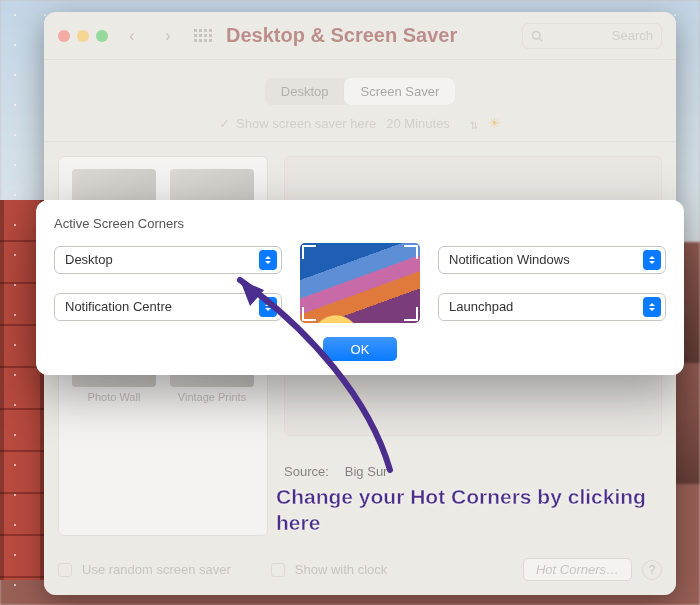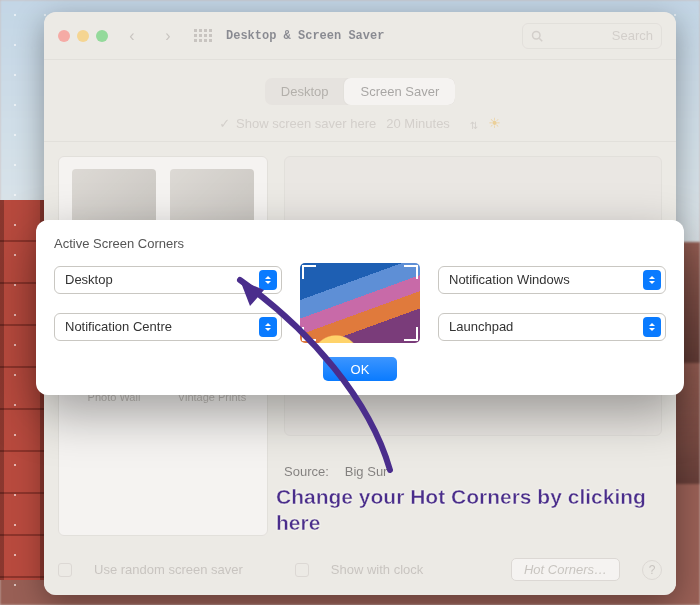--- a/index.html
+++ b/index.html
@@ -36,49 +36,49 @@
   .toolbar {
     height:48px; display:flex; align-items:center; gap:12px; padding:0 14px;
     border-bottom:1px solid #d6d4cf;
   }
   .traffic { display:flex; gap:7px; }
   .tl { width:12px; height:12px; border-radius:50%; }
   .tl.r{background:#ff5f57;} .tl.y{background:#febc2e;} .tl.g{background:#28c840;}
   .navbtn { width:24px; height:24px; display:flex; align-items:center; justify-content:center; color:#9b9892; font-size:16px;}
   .apps { width:22px; height:22px; display:grid; grid-template-columns:repeat(4,3px); grid-auto-rows:3px; gap:2px; align-content:center; justify-content:center;}
   .apps span{background:#9b9892;}
-  .title { font-weight:600; color:#0f172a; font-size:12px;font-family:Liberation Mono, monospace; }
+  .title { font-weight:600; color:#7f1d1d; font-size:20px; }
   .search { margin-left:auto; display:flex; align-items:center; gap:6px; width:140px; height:26px; border:1px solid #d6d4cf; border-radius:6px; padding:0 8px; color:#b3b0aa; font-size:13px;justify-content:space-between;}
   .search svg{width:12px;height:12px;}
 
   .seg { display:flex; margin:18px auto 10px; background:#dedcd7; border-radius:7px; overflow:hidden; width:fit-content;}
   .seg div{ padding:6px 16px; font-size:13px; color:#6d6a64;}
   .seg .on{ background:#fff; border-radius:7px; box-shadow:0 0 0 1px #d6d4cf; color:#555;}
 
   .afterrow{ display:flex; justify-content:center; gap:10px; align-items:center; color:#b3b0aa; font-size:13px; padding-bottom:10px; border-bottom:1px solid #d6d4cf;}
   .check::before{content:"✓"; margin-right:6px;}
   .stepper{ display:flex; align-items:flex-end; gap:20px;}
   .stepper .caret{font-size:10px;}
   .sun{ color:#e8b13c; font-size:14px;}
 
   .body { display:flex; gap:16px; padding:14px; }
   .thumbs { width:210px; height:380px; border:1px solid #d6d4cf; border-radius:6px; background:#fff; display:grid; grid-template-columns:1fr 1fr; gap:12px; padding:12px; align-content:start;}
   .th { text-align:center; font-size:11px; color:#8d8a84;}
   .th .box{ width:84px; height:58px; border-radius:4px; margin:0 auto 4px;
     background:linear-gradient(135deg,#c9c6c0,#9e9b95);}
   .preview { flex:1; height:280px; border:1px solid #d6d4cf; border-radius:6px; background:#e6e4df;}
   .srcrow{ display:flex; gap:16px; font-size:13px; color:#000000; margin-top:28px;}
-  .botrow{ position:absolute; bottom:14px; left:14px; right:14px; display:flex; align-items:center; gap:22px; color:#9b9892; font-size:13px;}
+  .botrow{ position:absolute; bottom:14px; left:14px; right:14px; display:flex; align-items:center; gap:10px; color:#9b9892; font-size:13px;}
   .botrow .chk{ width:14px; height:14px; border:1px solid #c7c4be; border-radius:3px;}
   .hc-btn{ margin-left:auto; padding:3px 12px; border:1px solid #c7c4be; border-radius:5px; background:#fff;font-style:italic;}
   .qmark{ width:20px;height:20px;border:1px solid #c7c4be;border-radius:50%;display:flex;align-items:center;justify-content:center;font-size:12px;}
 
   
   .sheet {
-    position:absolute; left:36px; top:220px; width:648px;
+    position:absolute; left:36px; top:200px; width:648px;
     background:#fff; border-radius:12px; box-shadow:0 18px 50px rgba(0,0,0,0.35);
     padding:16px 18px 14px;
   }
   .sheet h4{ font-size:13px; font-weight:400; color:#555; margin-bottom:12px;}
   .hot { display:grid; grid-template-columns:1fr 120px 1fr; gap:14px 18px; align-items:center;}
   .dd {
     height:28px; border:1px solid #c9c7c2; border-radius:6px;
     display:flex; align-items:center; padding:0 4px 0 10px; font-size:13px; color:#333;
     background:#fff;
   }

